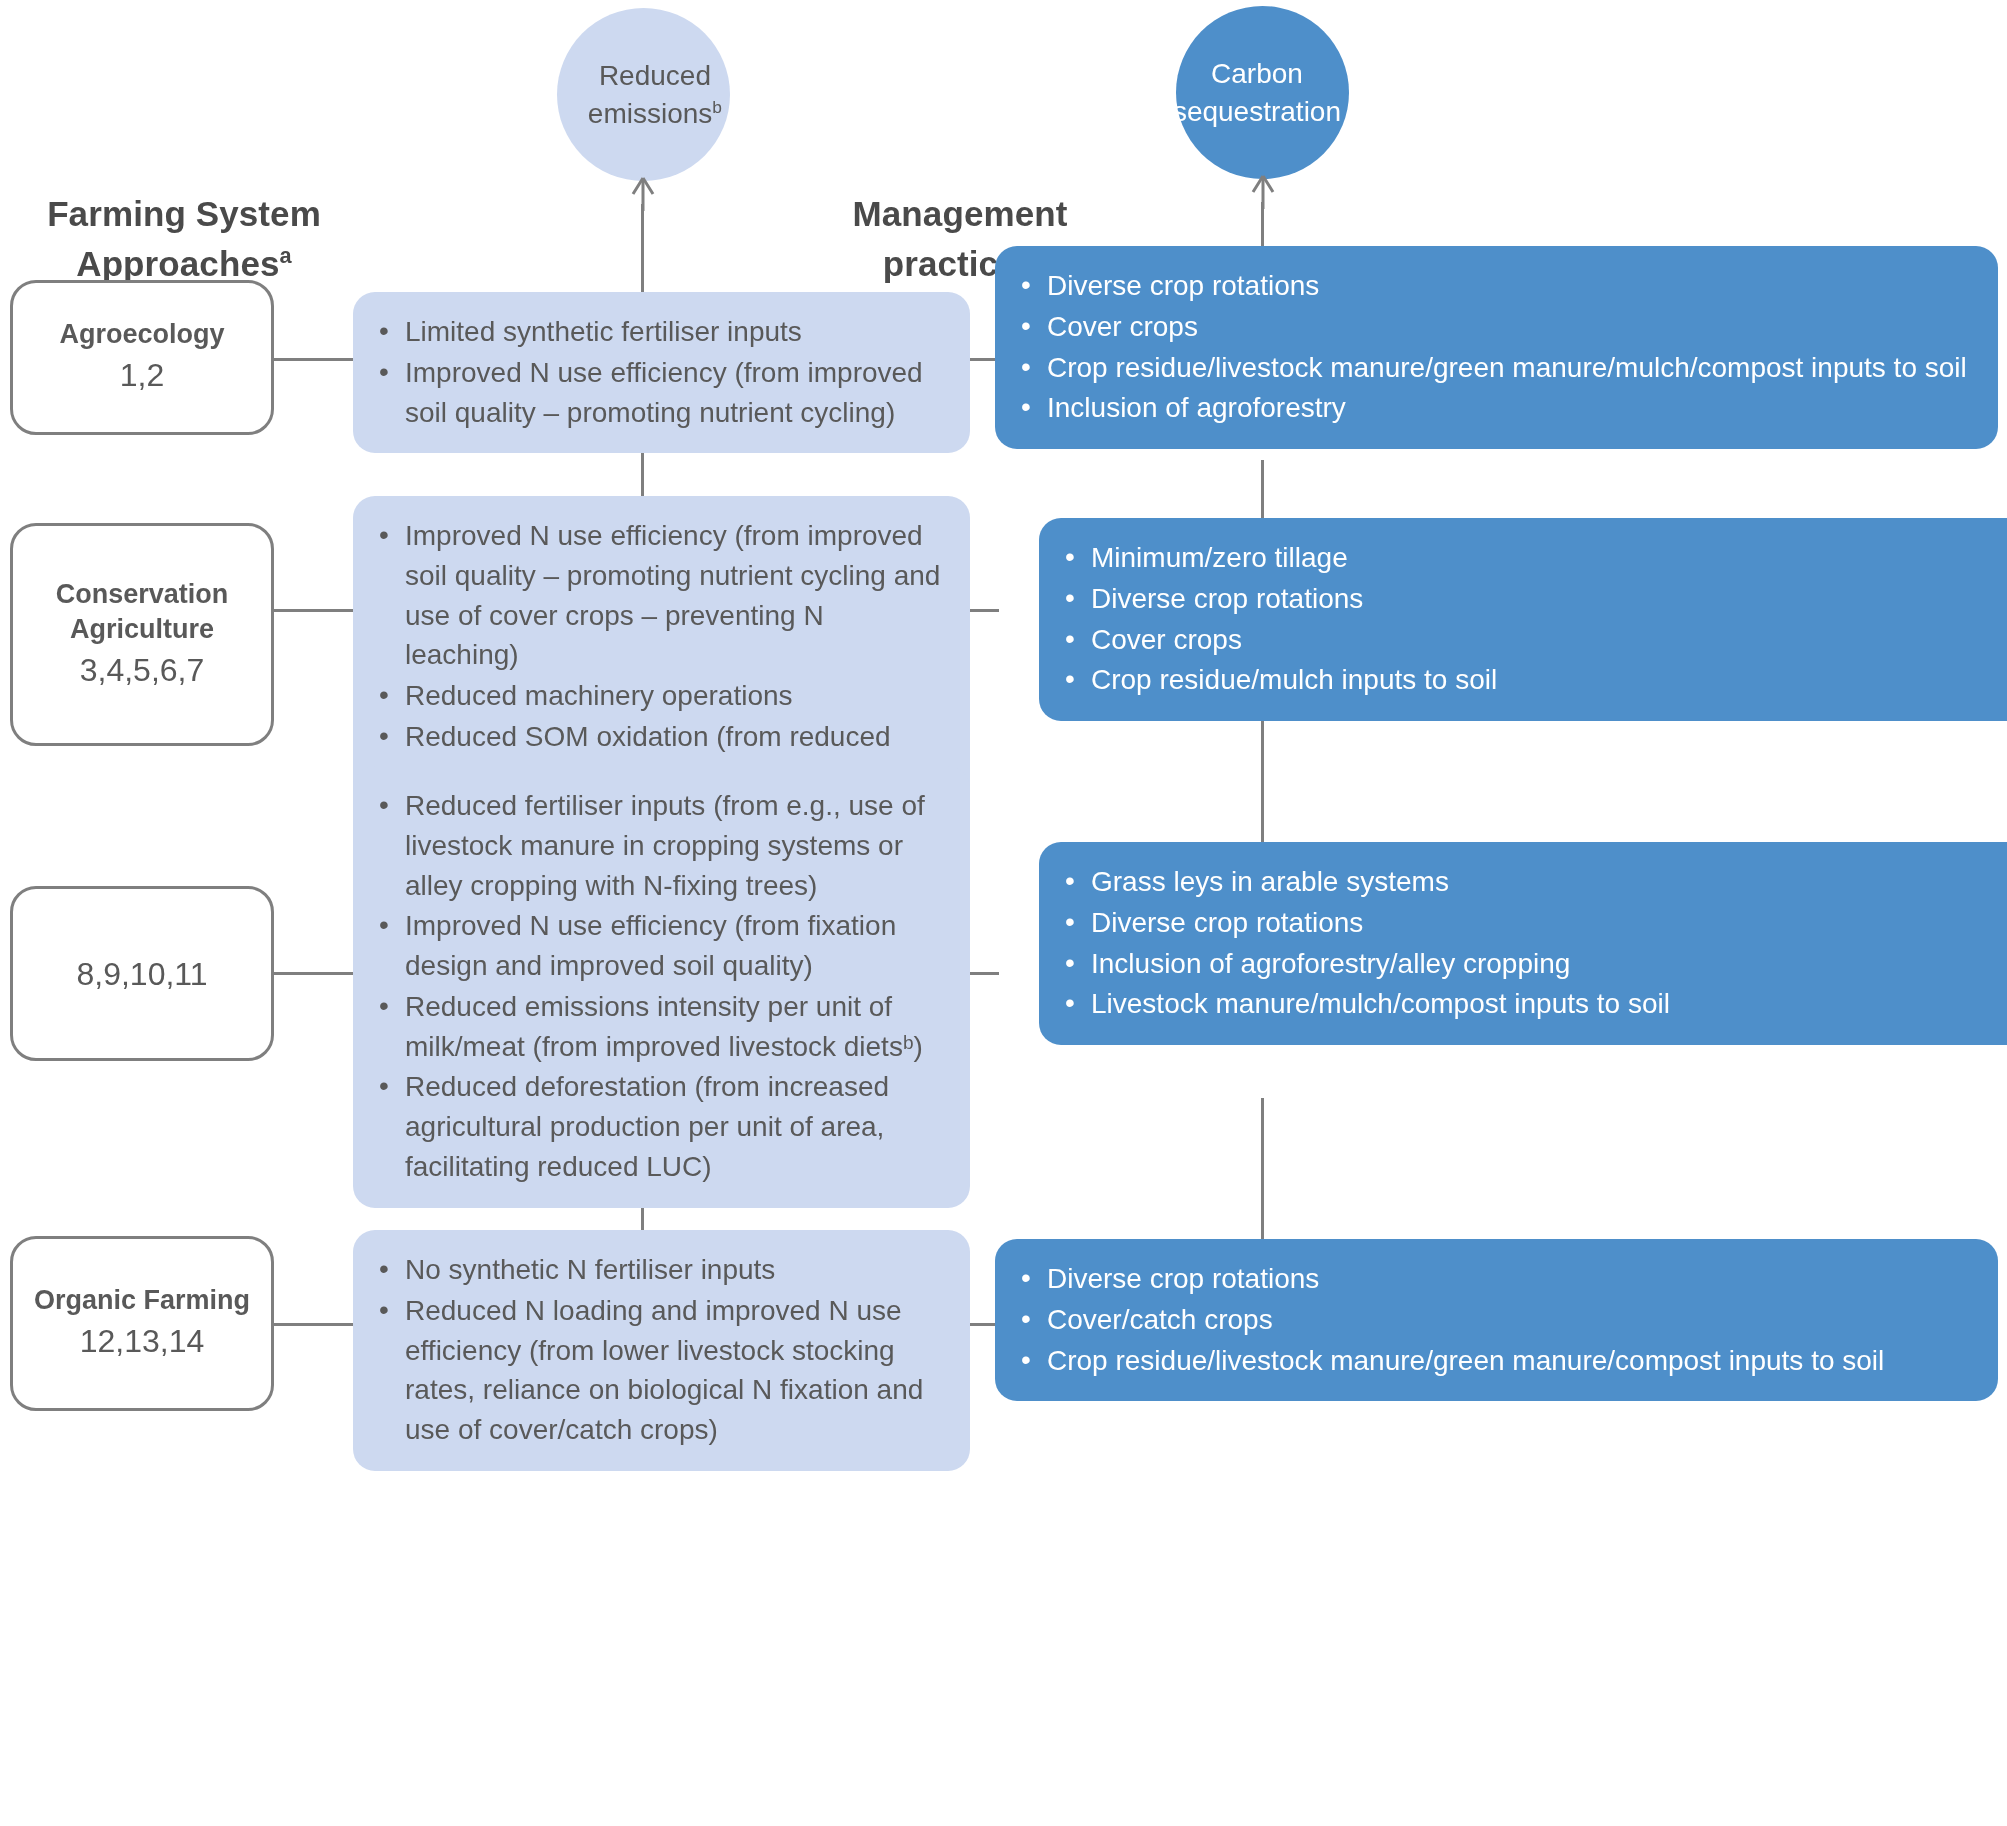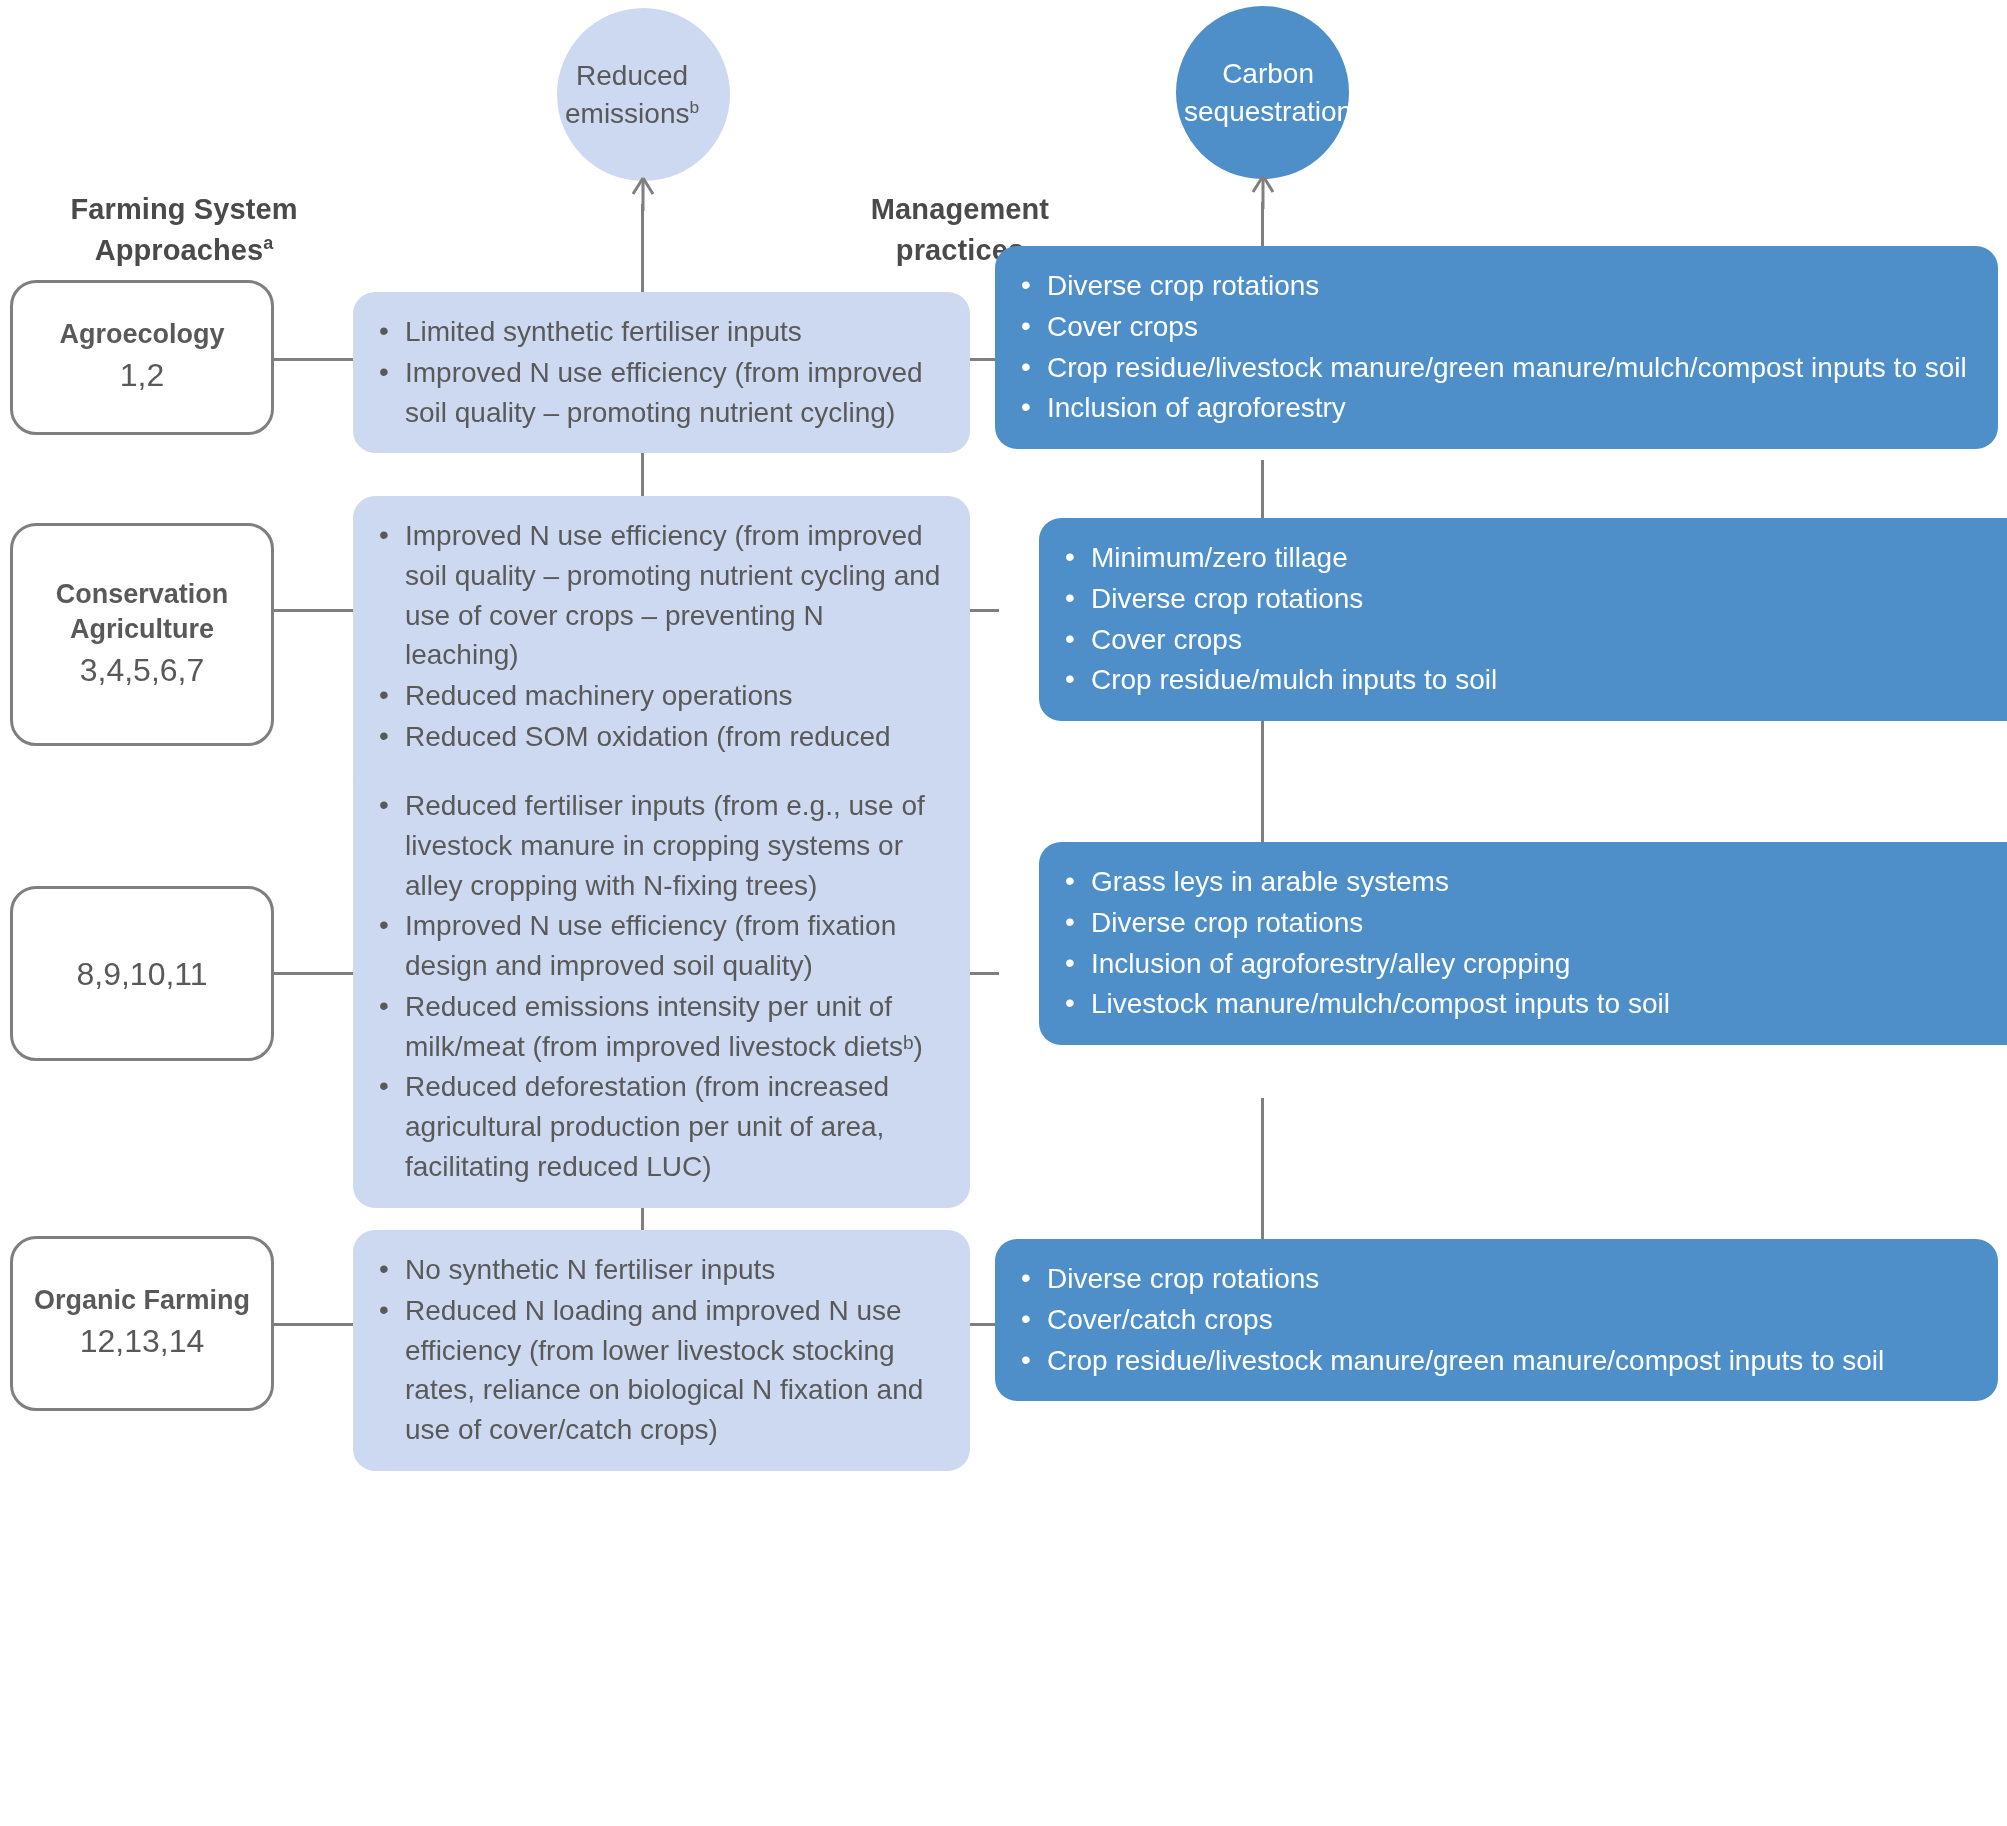--- a/index.html
+++ b/index.html
@@ -16,36 +16,36 @@
     overflow: hidden;
   }
   .canvas {
     position: absolute;
     inset: 0;
   }
   
   .col-header {
     position: absolute;
     font-weight: bold;
-    font-size: 29px;
+    font-size: 35px;
     line-height: 1.42;
     text-align: center;
     color: #4a4a4a;
     letter-spacing: 0.1px;
   }
   #hdr-farming { left: 10px;  top: 189px; width: 348px; }
   #hdr-mgmt    { left: 786px; top: 189px; width: 348px; }
 
   
   .circle {
     position: absolute;
     border-radius: 50%;
     display: flex;
     align-items: center;
-    justify-content: flex-start;
+    justify-content: flex-end;
     text-align: center;
     font-size: 28px;
     line-height: 1.34;
   }
   #circle-reduced-emissions {
     left: 557px; top: 8px;
     width: 173px; height: 173px;
     background: #cdd9f0;
     color: #595959;
   }

